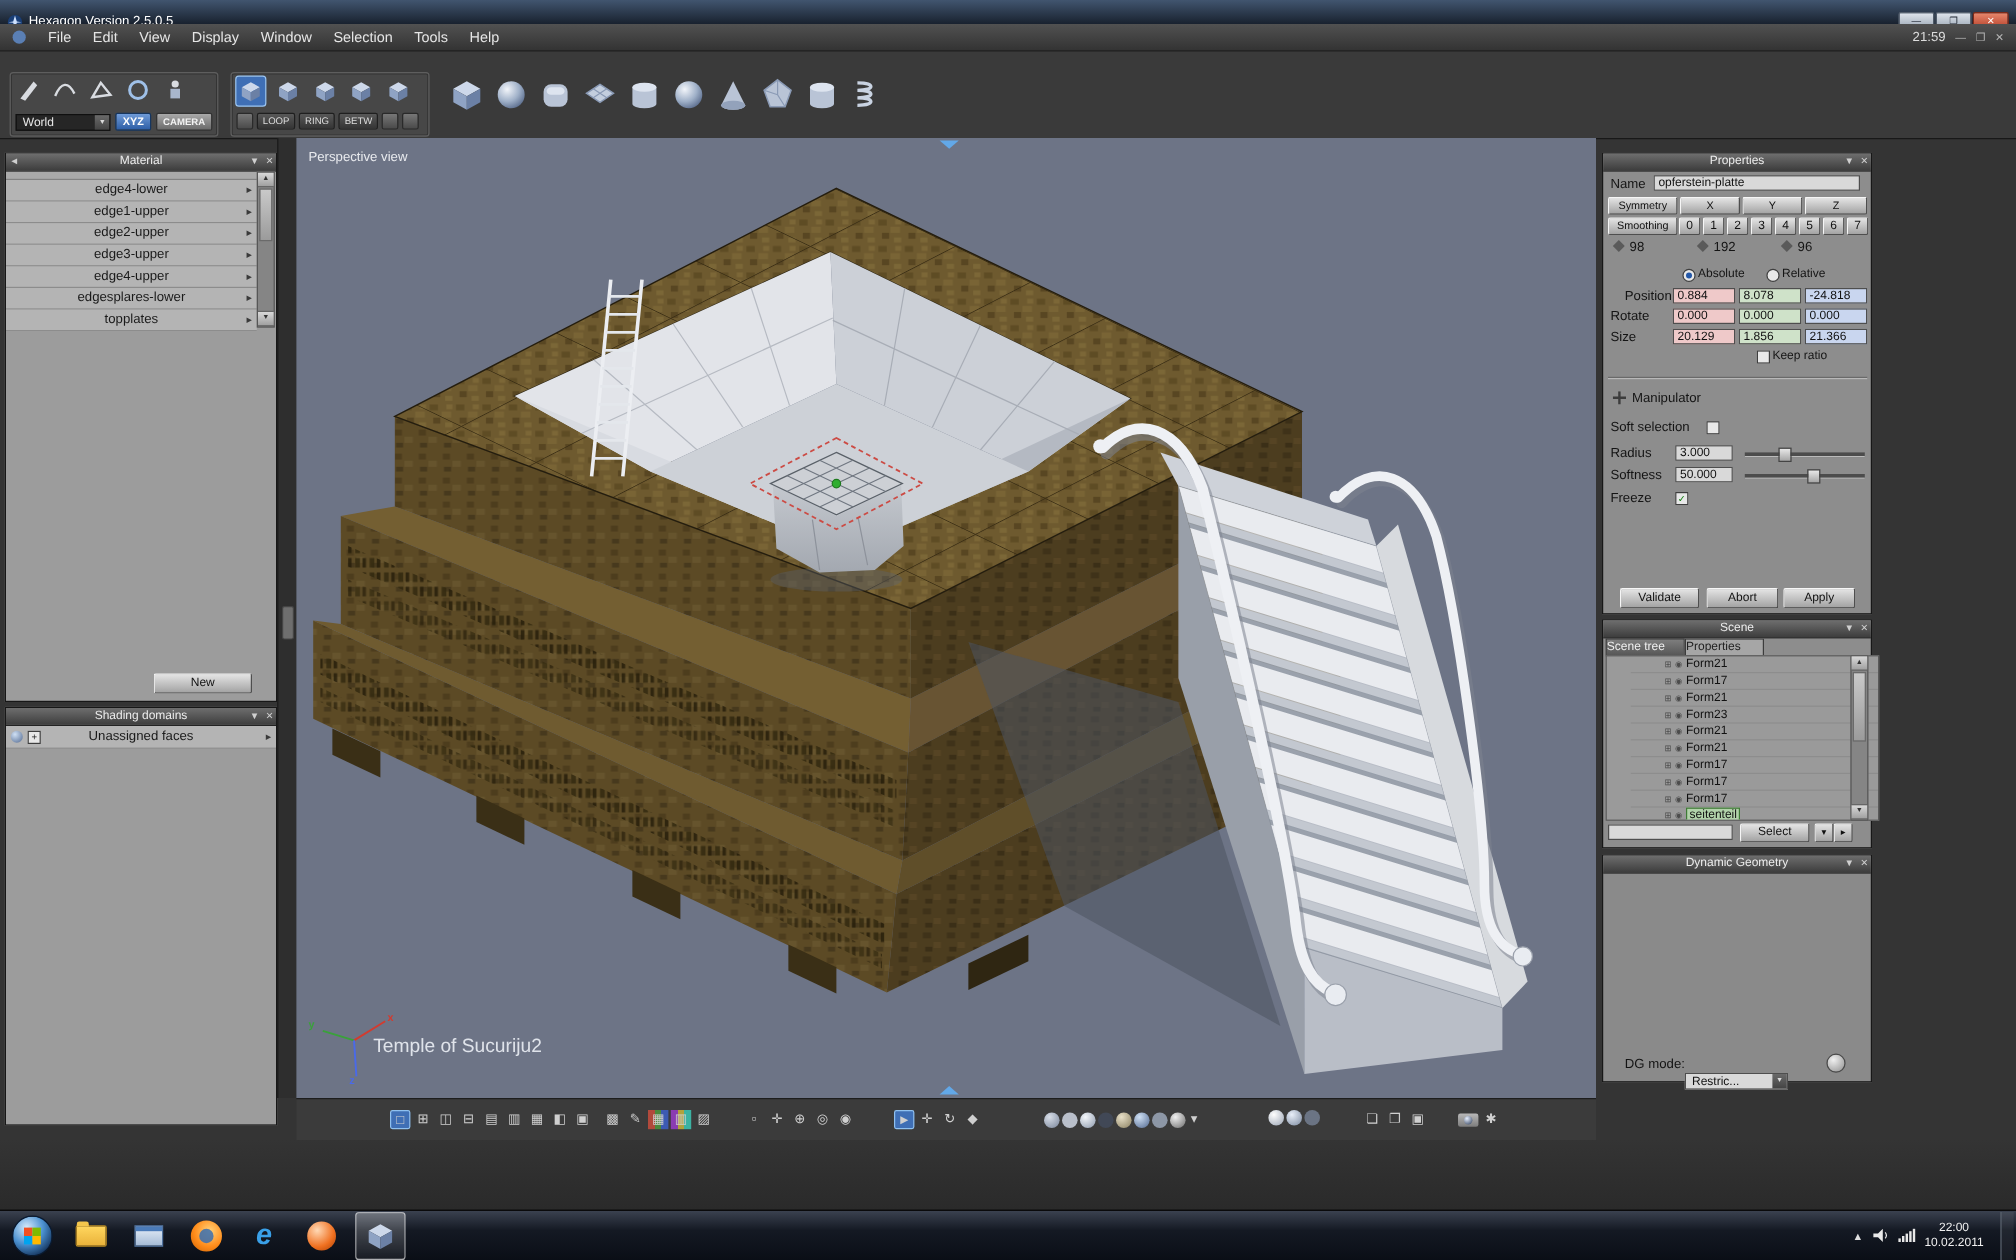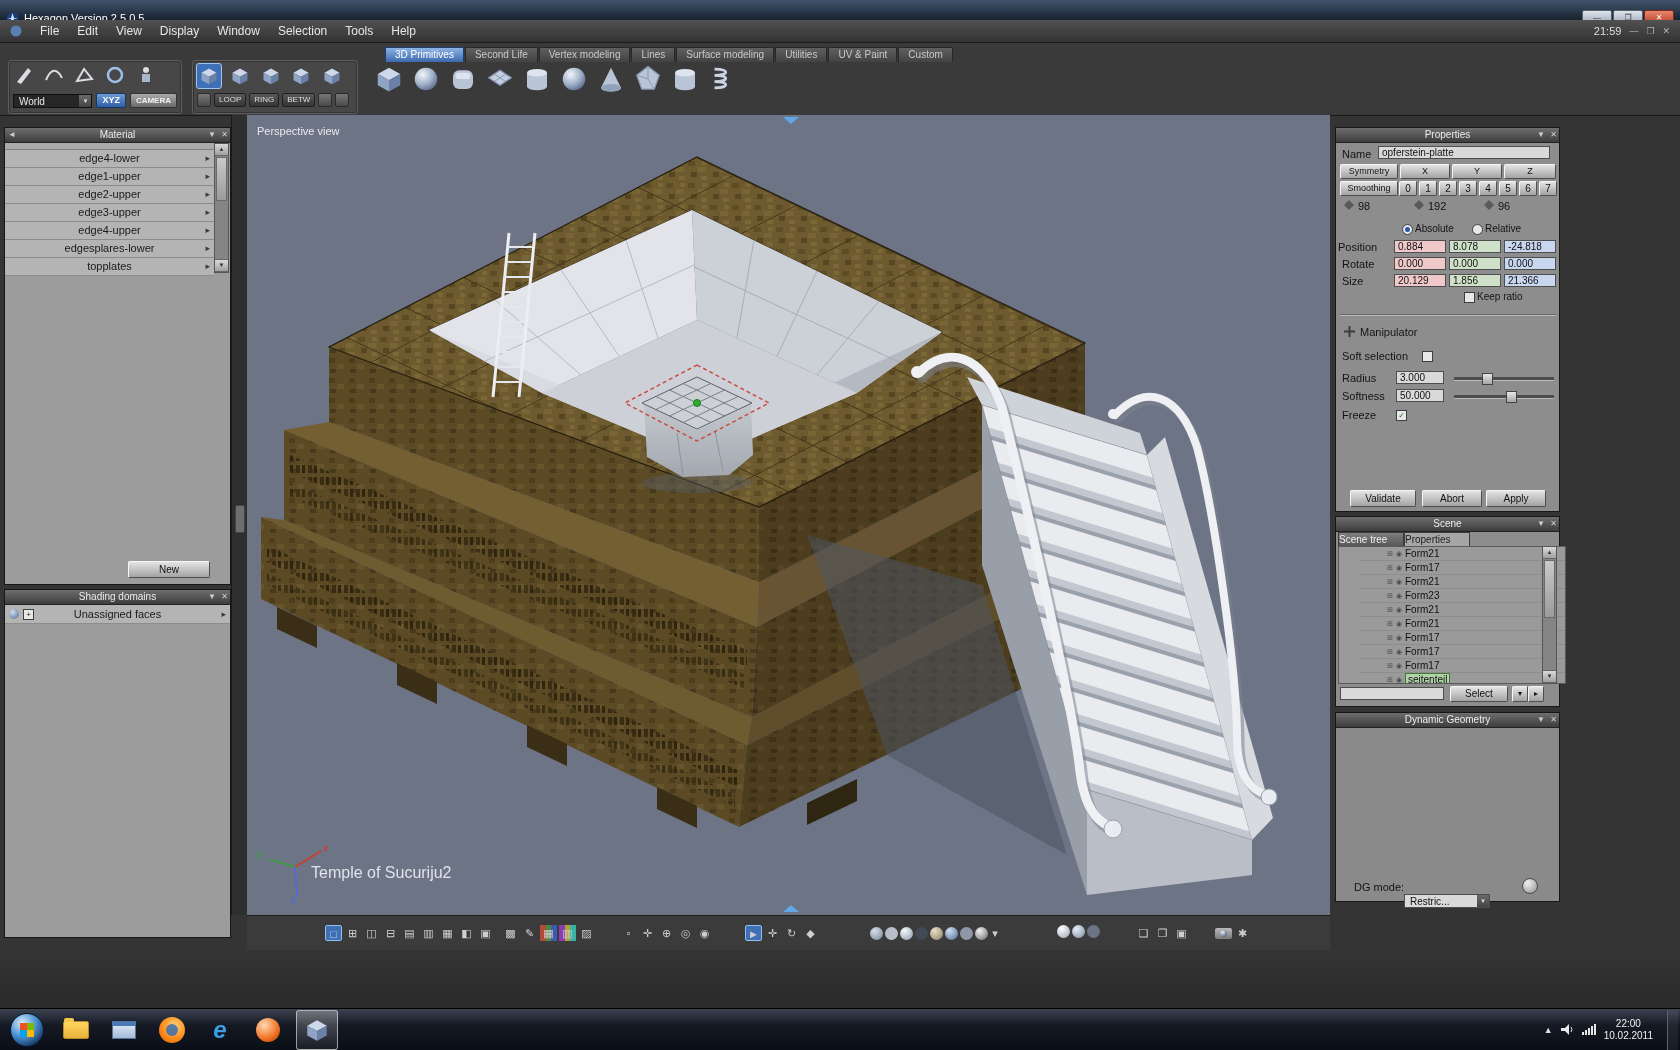--- a/index.html
+++ b/index.html
@@ -183,30 +183,20 @@
     <span class="mitem">Help</span>
     <div class="mclock">
       <span>21:59</span>
       <span class="mwico">—</span>
       <span class="mwico">❐</span>
       <span class="mwico">✕</span>
     </div>
   </div>
 
   <div class="abs toolzone">
-    <div class="tabbar">
-      <div class="tab active">3D Primitives</div>
-      <div class="tab">Second Life</div>
-      <div class="tab">Vertex modeling</div>
-      <div class="tab">Lines</div>
-      <div class="tab">Surface modeling</div>
-      <div class="tab">Utilities</div>
-      <div class="tab">UV &amp; Paint</div>
-      <div class="tab">Custom</div>
-    </div>
 
     <div class="tbox" style="left:8px;top:17px;width:172px;height:52px">
       <div style="padding:1px 2px">
         <span class="ticon">
             <svg width="22" height="22">
               <path d="M4 18 L15 4 l3 3 L8 20 z" fill="#d9dce1"></path>
             </svg>
           </span>
         <span class="ticon">
             <svg width="22" height="22">
@@ -530,21 +520,21 @@
     <span class="plabel" style="left:92px;top:72px">192</span>
     <svg class="abs" style="left:148px;top:72px" width="10" height="10">
         <polygon points="5,0 10,5 5,10 0,5" fill="#5a5a5a"></polygon>
       </svg>
     <span class="plabel" style="left:162px;top:72px">96</span>
     <span class="radio on abs" style="left:66px;top:96px"></span>
     <span class="plabel" style="left:79px;top:95px;font-size:10px">Absolute</span>
     <span class="radio abs" style="left:136px;top:96px"></span>
     <span class="plabel" style="left:149px;top:95px;font-size:10px">Relative</span>
 
-    <span class="plabel" style="left:2px;top:113px">Position</span>
+    <span class="plabel" style="left:18px;top:113px">Position</span>
     <input class="field fx abs" style="left: 58px; top: 112px; width: 52px; height: 13px;" value="0.884">
     <input class="field fy abs" style="left: 113px; top: 112px; width: 52px; height: 13px;" value="8.078">
     <input class="field fz abs" style="left: 168px; top: 112px; width: 52px; height: 13px;" value="-24.818">
     <span class="plabel" style="left:6px;top:130px">Rotate</span>
     <input class="field fx abs" style="left: 58px; top: 129px; width: 52px; height: 13px;" value="0.000">
     <input class="field fy abs" style="left: 113px; top: 129px; width: 52px; height: 13px;" value="0.000">
     <input class="field fz abs" style="left: 168px; top: 129px; width: 52px; height: 13px;" value="0.000">
     <span class="plabel" style="left:6px;top:147px">Size</span>
     <input class="field fx abs" style="left: 58px; top: 146px; width: 52px; height: 13px;" value="20.129">
     <input class="field fy abs" style="left: 113px; top: 146px; width: 52px; height: 13px;" value="1.856">

